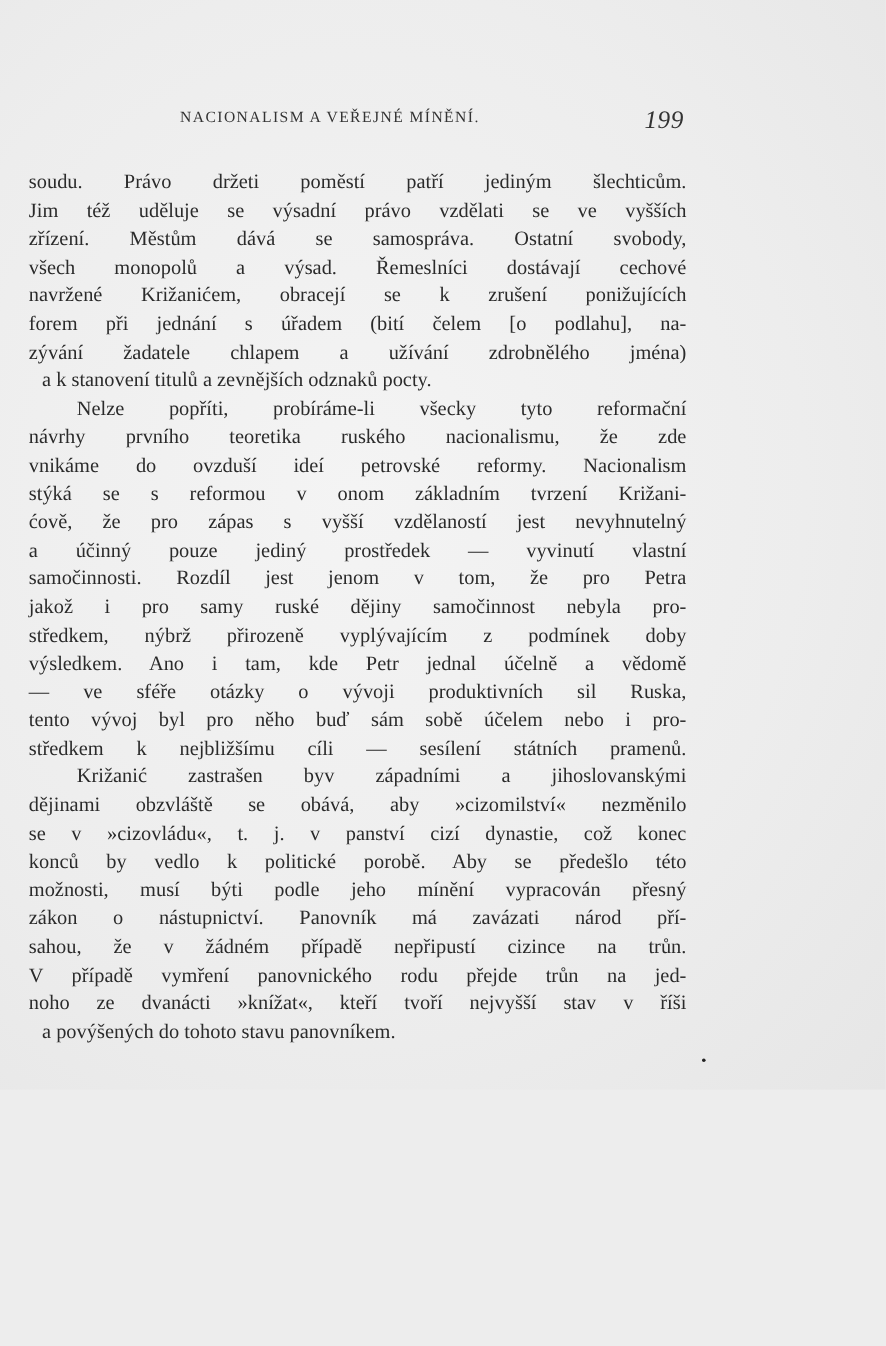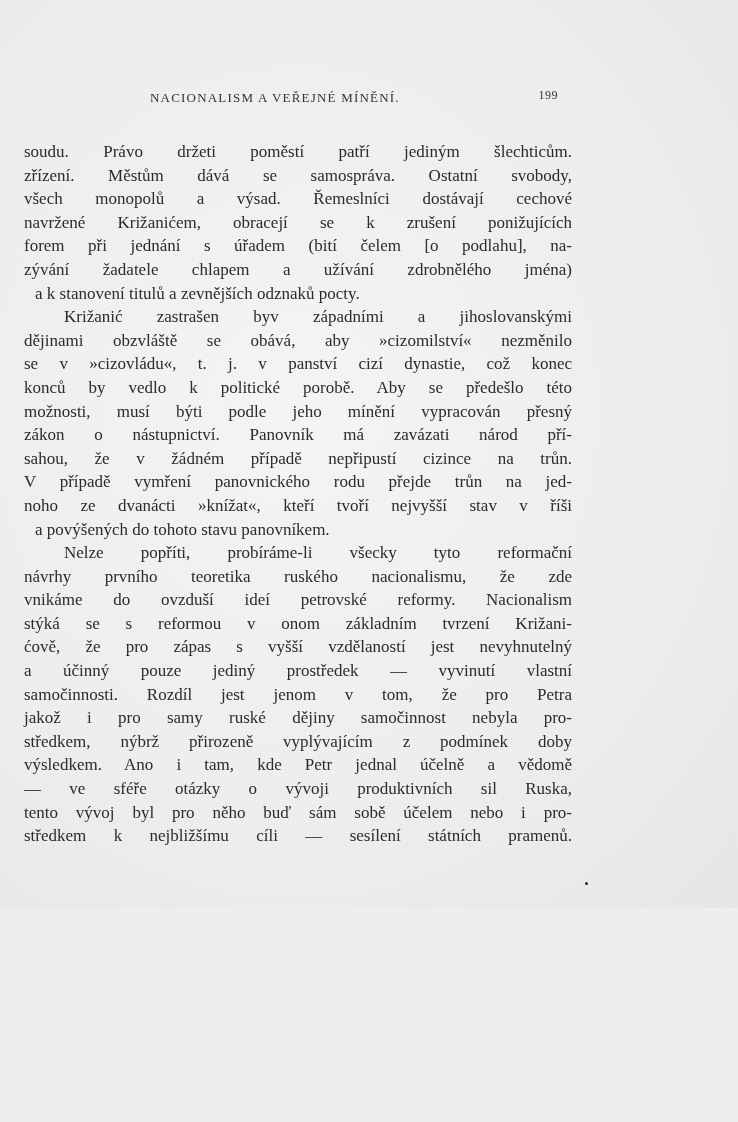--- a/index.html
+++ b/index.html
@@ -35,24 +35,25 @@
     }
     .running-head .title {
       position: absolute;
       left: 0;
       top: 0;
       text-transform: uppercase;
       white-space: nowrap;
     }
     .running-head .page-number {
       position: absolute;
-      right: 12px;
+      right: 0;
       top: -2px;
-      font-size: 12px;
+      font-size: 21px;
       letter-spacing: 0.5px;
+      font-style: italic;
     }
     .body-text {
       position: absolute;
       top: 140px;
       left: 24px;
       width: 548px;
       font-size: 17px;
       line-height: 23.6px;
       color: #2b2b2b;
     }
@@ -87,52 +88,53 @@
 
   <div class="running-head">
     <span class="title">NACIONALISM A VEŘEJNÉ MÍNĚNÍ.</span>
     <span class="page-number">199</span>
   </div>
 
   <div class="body-text">
 
     <div>
       <span class="line">soudu. Právo držeti poměstí patří jediným šlechticům.</span>
+      <span class="line">Jim též uděluje se výsadní právo vzdělati se ve vyšších</span>
       <span class="line">zřízení. Městům dává se samospráva. Ostatní svobody,</span>
       <span class="line">všech monopolů a výsad. Řemeslníci dostávají cechové</span>
       <span class="line">navržené Križanićem, obracejí se k zrušení ponižujících</span>
       <span class="line">forem při jednání s úřadem (bití čelem [o podlahu], na-</span>
       <span class="line">zývání žadatele chlapem a užívání zdrobnělého jména)</span>
       <span class="line last">a k stanovení titulů a zevnějších odznaků pocty.</span>
-    </div>
-
-    <div>
-      <span class="line indent">Križanić zastrašen byv západními a jihoslovanskými</span>
-      <span class="line">dějinami obzvláště se obává, aby »cizomilství« nezměnilo</span>
-      <span class="line">se v »cizovládu«, t. j. v panství cizí dynastie, což konec</span>
-      <span class="line">konců by vedlo k politické porobě. Aby se předešlo této</span>
-      <span class="line">možnosti, musí býti podle jeho mínění vypracován přesný</span>
-      <span class="line">zákon o nástupnictví. Panovník má zavázati národ pří-</span>
-      <span class="line">sahou, že v žádném případě nepřipustí cizince na trůn.</span>
-      <span class="line">V případě vymření panovnického rodu přejde trůn na jed-</span>
-      <span class="line">noho ze dvanácti »knížat«, kteří tvoří nejvyšší stav v říši</span>
-      <span class="line last">a povýšených do tohoto stavu panovníkem.</span>
     </div>
 
     <div>
       <span class="line indent">Nelze popříti, probíráme-li všecky tyto reformační</span>
       <span class="line">návrhy prvního teoretika ruského nacionalismu, že zde</span>
       <span class="line">vnikáme do ovzduší ideí petrovské reformy. Nacionalism</span>
       <span class="line">stýká se s reformou v onom základním tvrzení Križani-</span>
       <span class="line">ćově, že pro zápas s vyšší vzdělaností jest nevyhnutelný</span>
       <span class="line">a účinný pouze jediný prostředek — vyvinutí vlastní</span>
       <span class="line">samočinnosti. Rozdíl jest jenom v tom, že pro Petra</span>
       <span class="line">jakož i pro samy ruské dějiny samočinnost nebyla pro-</span>
       <span class="line">středkem, nýbrž přirozeně vyplývajícím z podmínek doby</span>
       <span class="line">výsledkem. Ano i tam, kde Petr jednal účelně a vědomě</span>
       <span class="line">— ve sféře otázky o vývoji produktivních sil Ruska,</span>
       <span class="line">tento vývoj byl pro něho buď sám sobě účelem nebo i pro-</span>
       <span class="line">středkem k nejbližšímu cíli — sesílení státních pramenů.</span>
     </div>
+
+    <div>
+      <span class="line indent">Križanić zastrašen byv západními a jihoslovanskými</span>
+      <span class="line">dějinami obzvláště se obává, aby »cizomilství« nezměnilo</span>
+      <span class="line">se v »cizovládu«, t. j. v panství cizí dynastie, což konec</span>
+      <span class="line">konců by vedlo k politické porobě. Aby se předešlo této</span>
+      <span class="line">možnosti, musí býti podle jeho mínění vypracován přesný</span>
+      <span class="line">zákon o nástupnictví. Panovník má zavázati národ pří-</span>
+      <span class="line">sahou, že v žádném případě nepřipustí cizince na trůn.</span>
+      <span class="line">V případě vymření panovnického rodu přejde trůn na jed-</span>
+      <span class="line">noho ze dvanácti »knížat«, kteří tvoří nejvyšší stav v říši</span>
+      <span class="line last">a povýšených do tohoto stavu panovníkem.</span>
+    </div>
   </div>
 
   <div class="stray-dot"></div>
 </div>
 
 </body></html>

